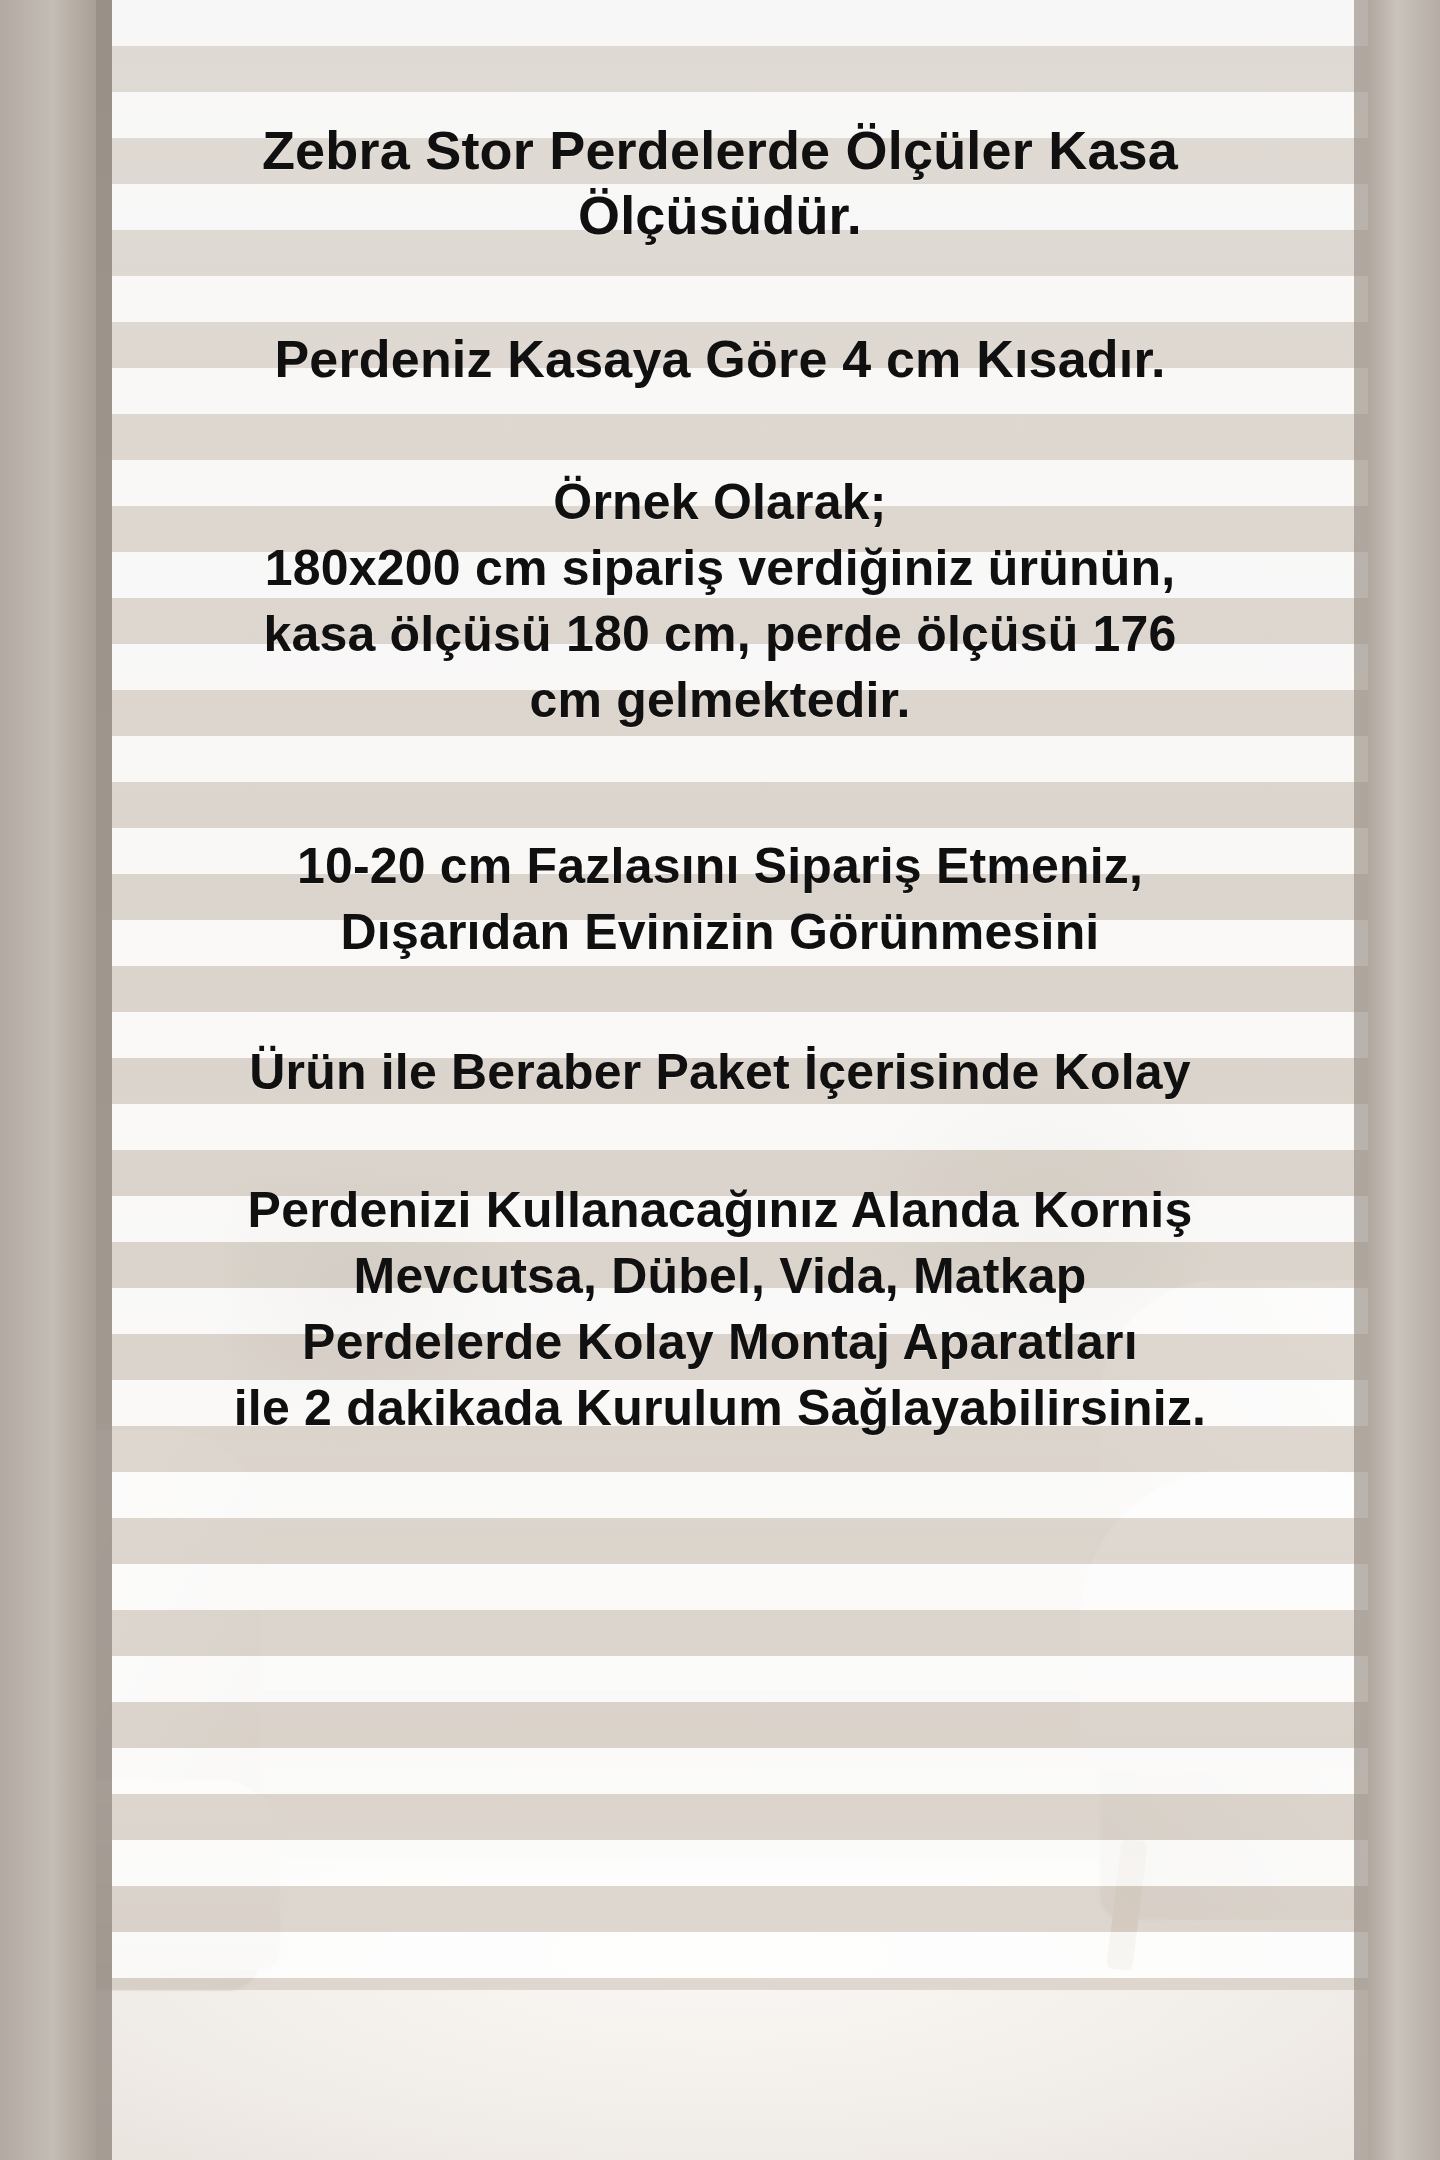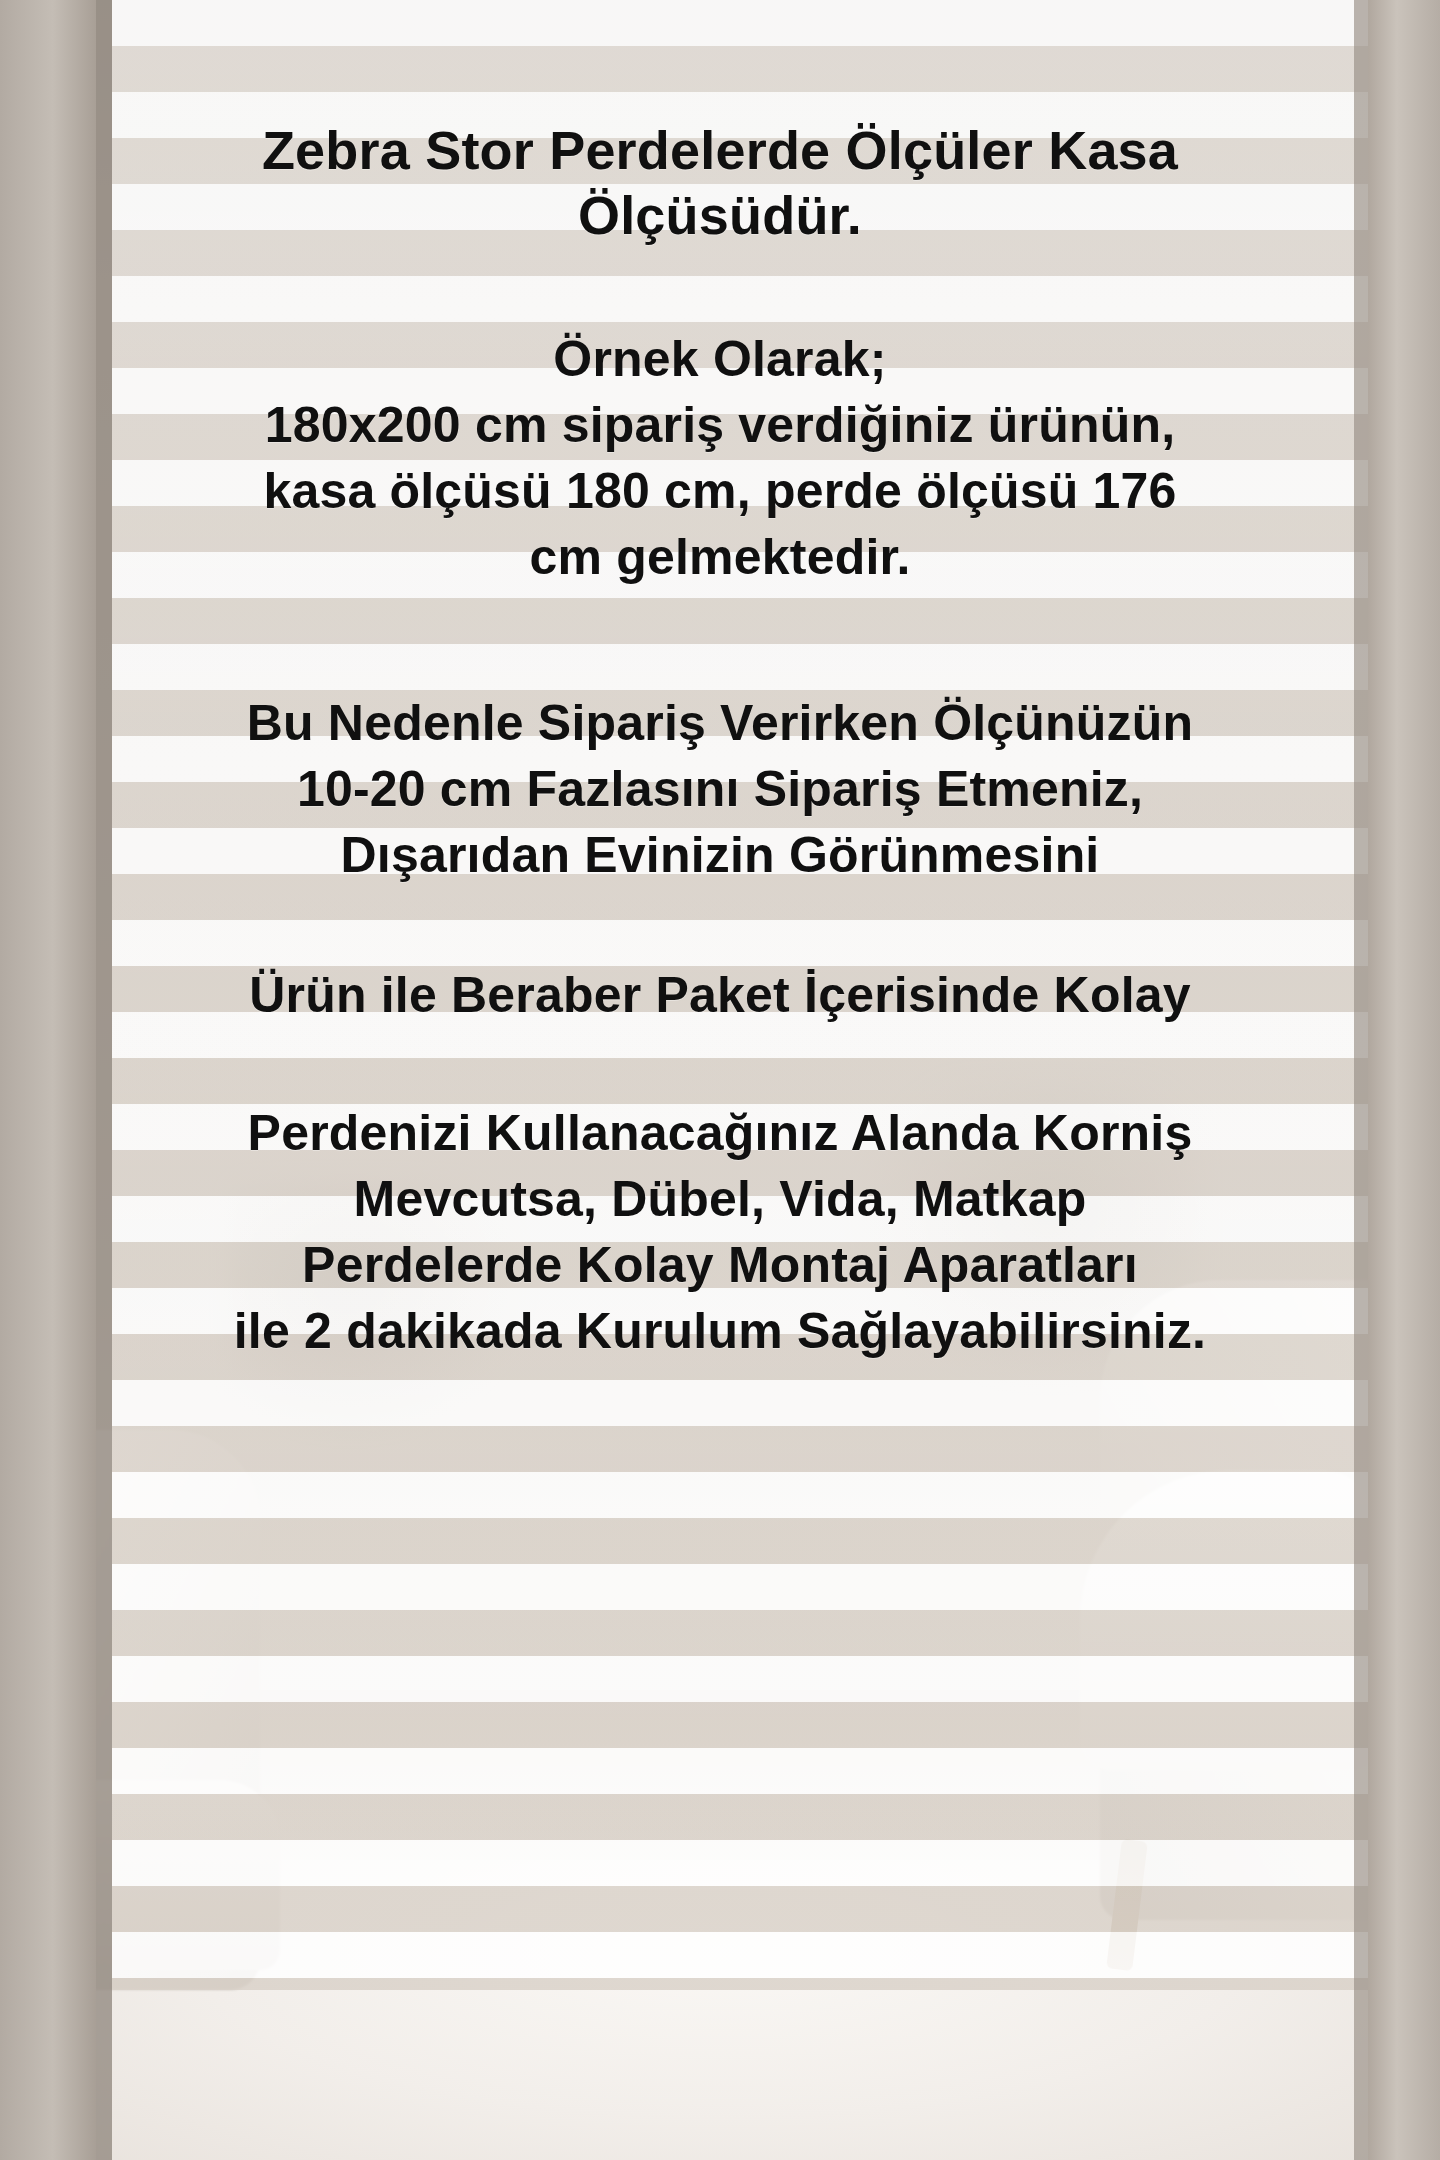--- a/index.html
+++ b/index.html
@@ -219,30 +219,32 @@
   <div class="bg-right-wall"></div>
   <div class="bg-right-wall2"></div>
 
   <div class="content">
 
     <p class="para p-title">
       <span class="line">Zebra Stor Perdelerde Ölçüler Kasa</span>
       <span class="line">Ölçüsüdür.</span>
     </p>
 
+    <p class="para p-2">
+      <span class="line">Perdeniz Kasaya Göre 4 cm Kısadır.</span>
+    </p>
 
     <p class="para p-3">
       <span class="line">Örnek Olarak;</span>
       <span class="line">180x200 cm sipariş verdiğiniz ürünün,</span>
       <span class="line">kasa ölçüsü 180 cm, perde ölçüsü 176</span>
       <span class="line">cm gelmektedir.</span>
     </p>
 
     <p class="para p-4">
-      <span class="line">Bu Nedenle Sipariş Verirken Ölçünüzün</span>
       <span class="line">10-20 cm Fazlasını Sipariş Etmeniz,</span>
       <span class="line">Dışarıdan Evinizin Görünmesini</span>
     </p>
 
     <p class="para p-5">
       <span class="line">Ürün ile Beraber Paket İçerisinde Kolay</span>
     </p>
 
     <p class="para p-6">
       <span class="line">Perdenizi Kullanacağınız Alanda Korniş</span>

